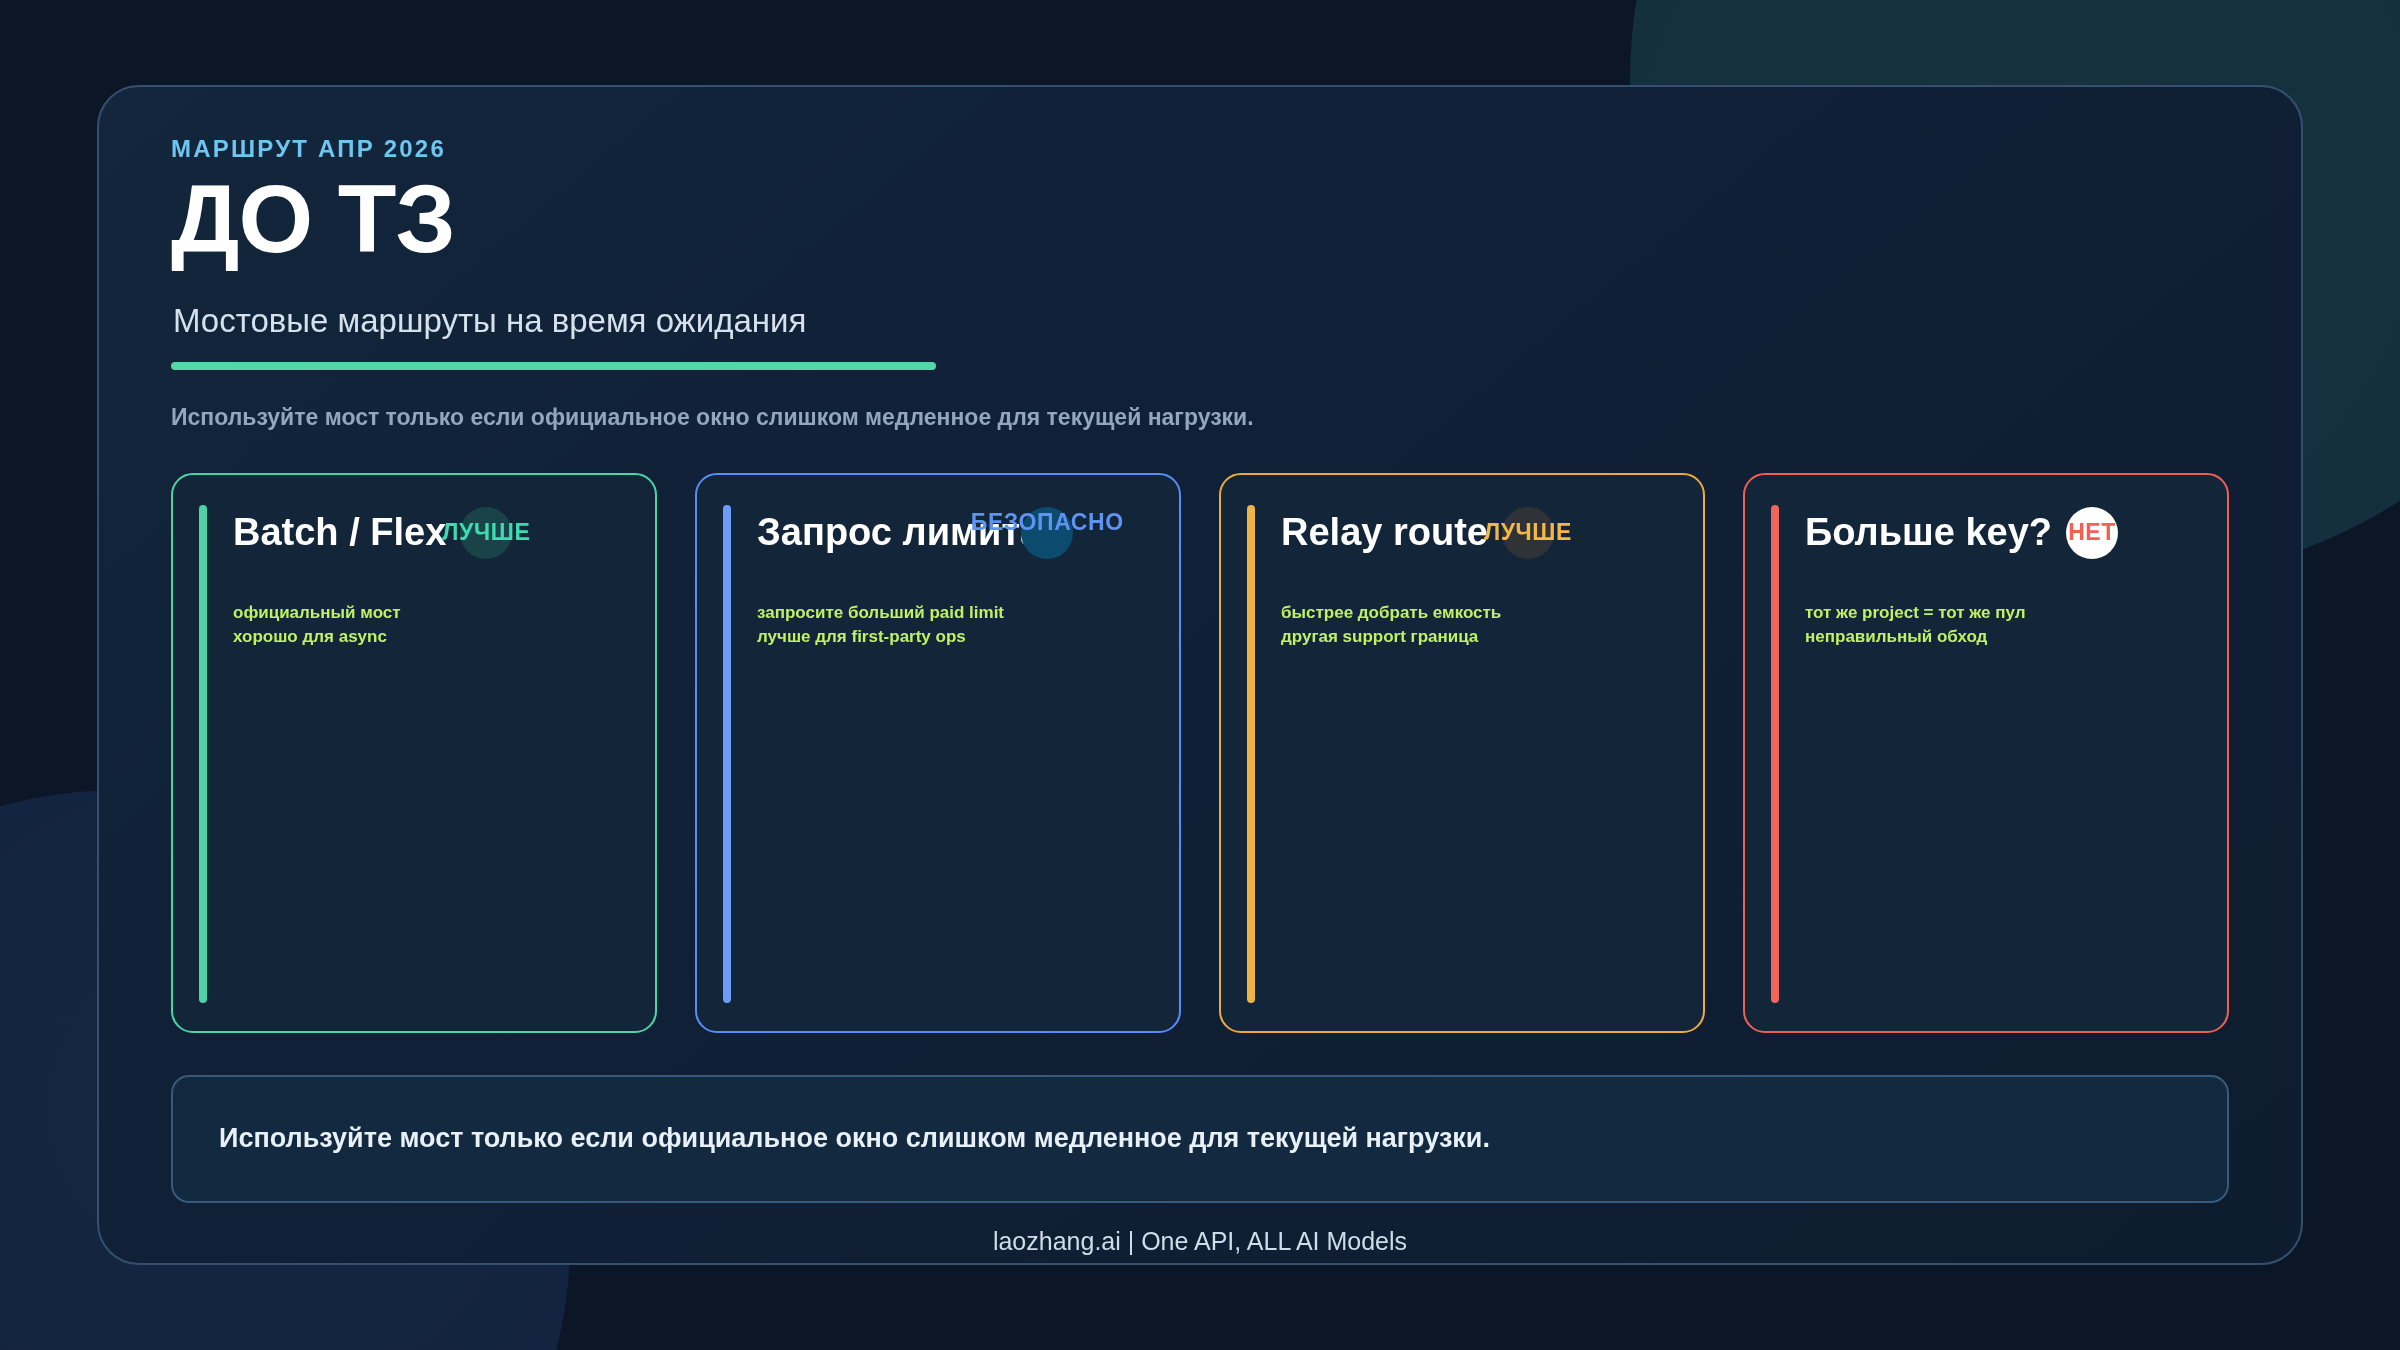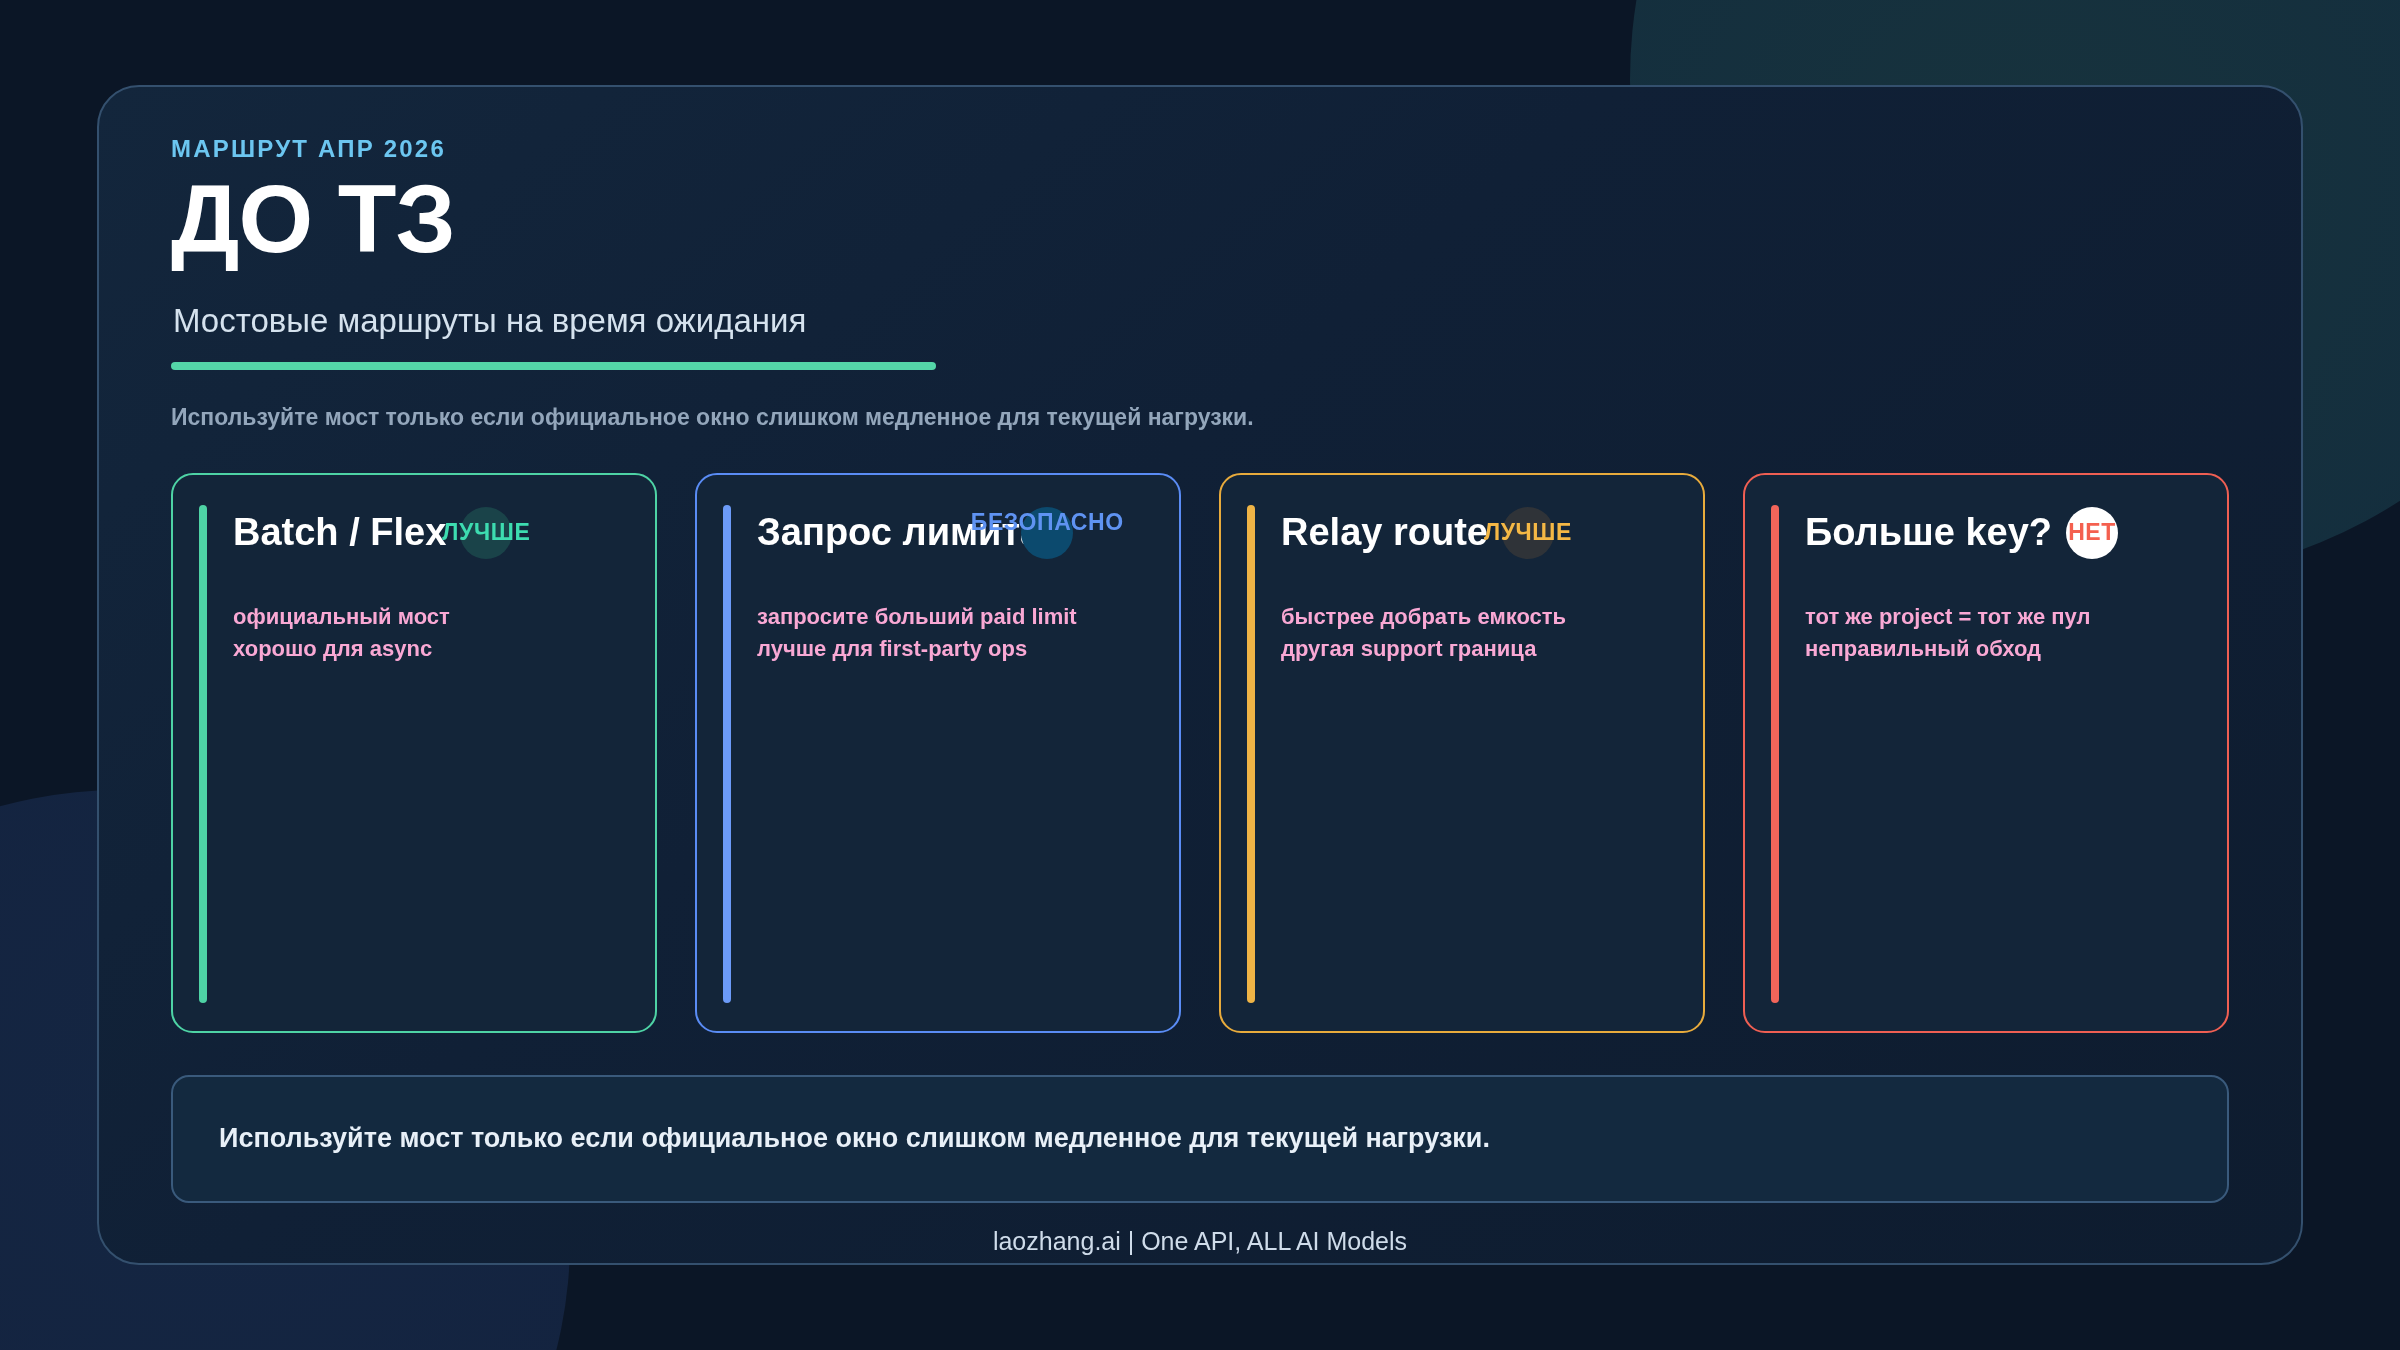--- a/index.html
+++ b/index.html
@@ -154,22 +154,22 @@
   }
   
   .badge .badge-text {
     position: absolute;
     left: 50%;
     transform: translateX(-50%);
     white-space: nowrap;
   }
   .card-desc {
     margin-top: 40px;
-    color: #f9a8d4;
-    font-size: 22px;
+    color: #bef264;
+    font-size: 17px;
     font-weight: bold;
     line-height: 1.45;
   }
 
   
   .card.v-teal   { border-color: #4ed3a5; }
   .card.v-blue   { border-color: #5a8cf5; }
   .card.v-amber  { border-color: #e8ab3c; }
   .card.v-red    { border-color: #ef5f53; }
 

